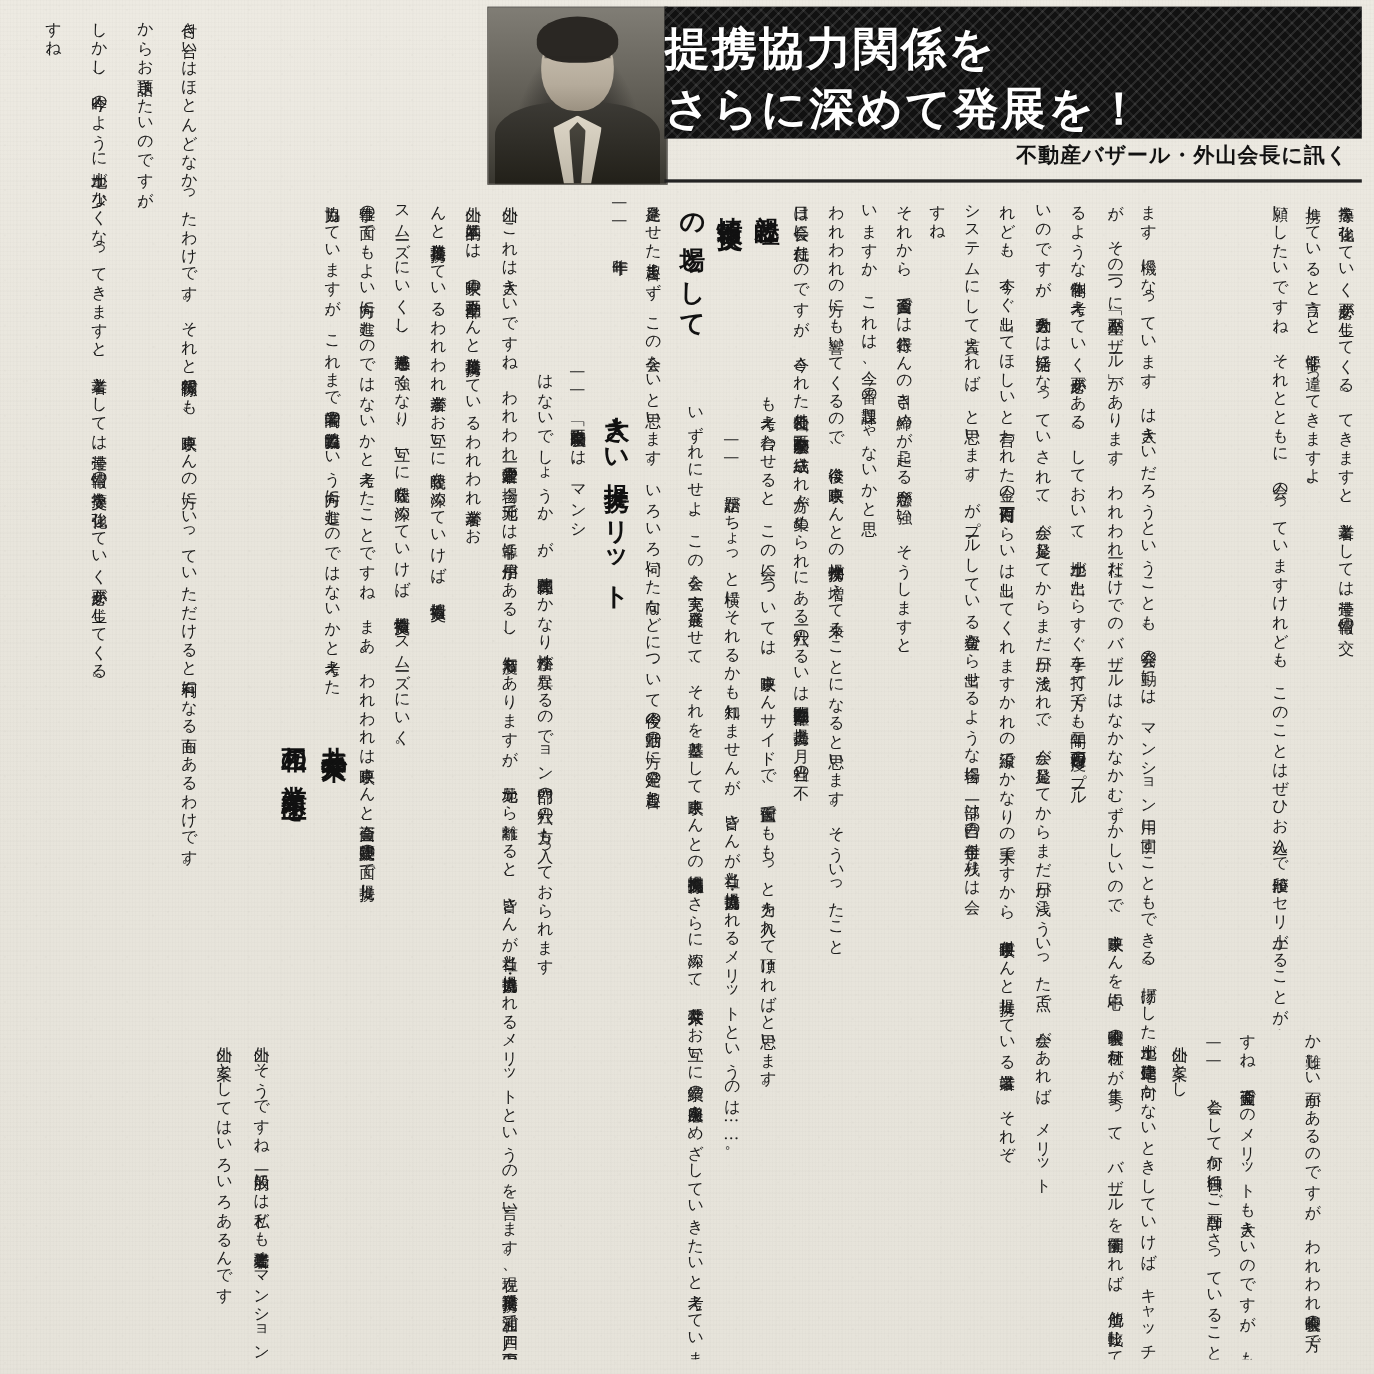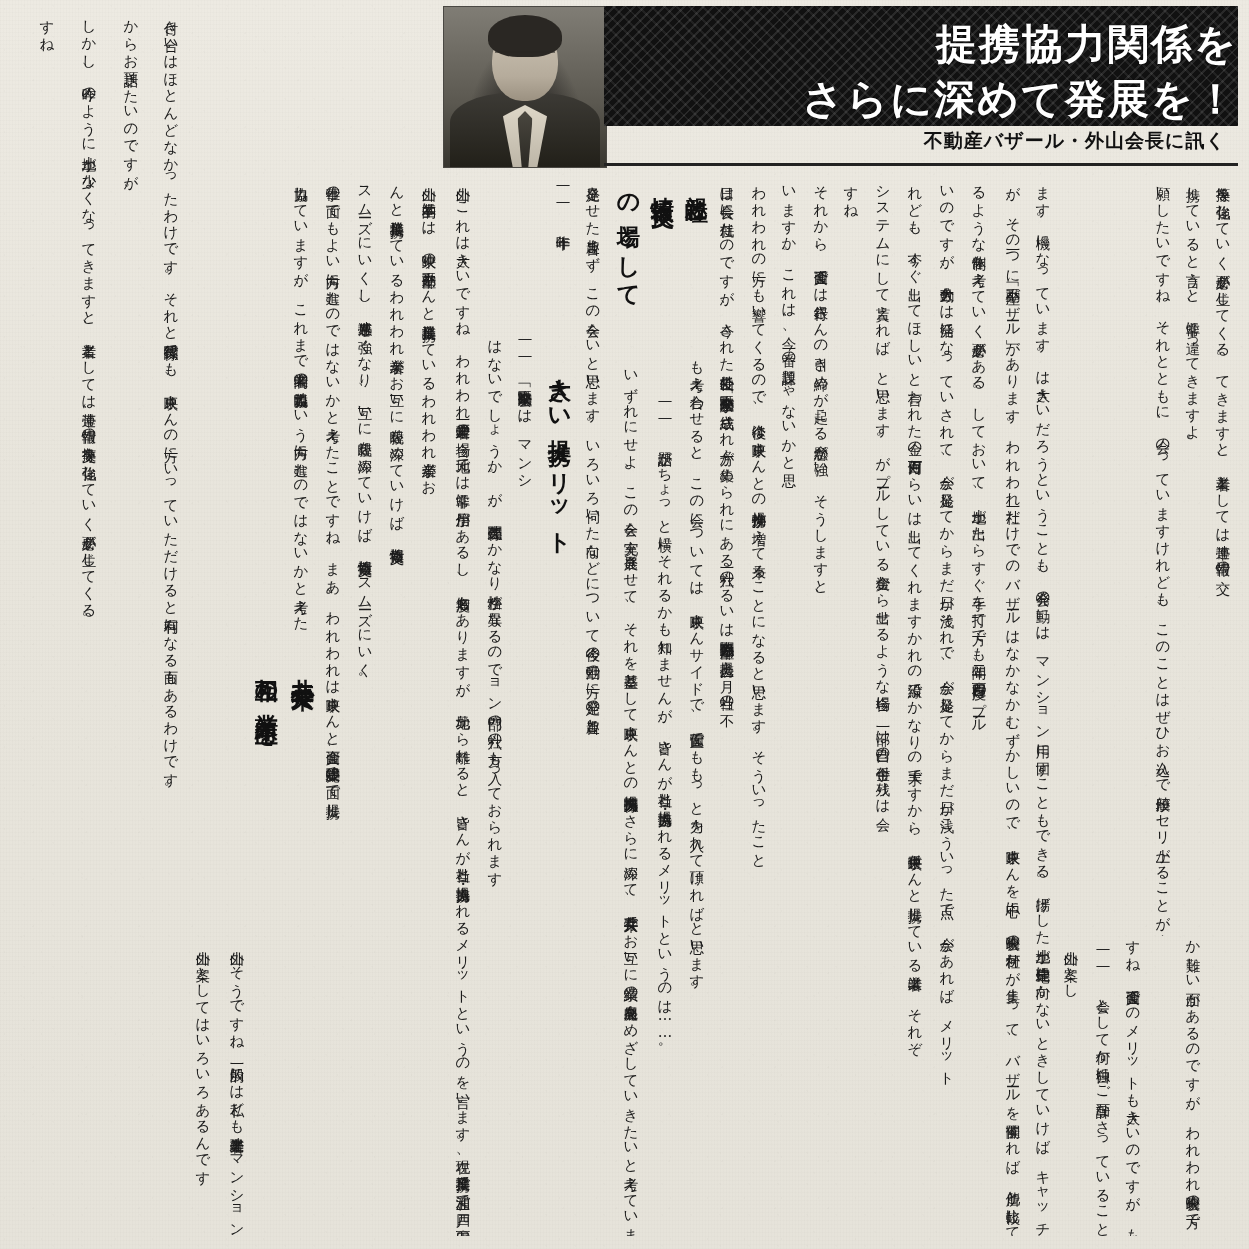--- a/index.html
+++ b/index.html
@@ -43,24 +43,24 @@
     background-image:
       repeating-linear-gradient(135deg, rgba(255,255,255,.10) 0 2px, rgba(255,255,255,0) 2px 7px),
       repeating-linear-gradient(45deg, rgba(255,255,255,.07) 0 2px, rgba(255,255,255,0) 2px 9px);
   }
   .headline-text{
     position:relative;
     color:#fff;
     font-weight:bold;
     font-family:"DejaVu Serif", serif;
     letter-spacing:2px;
-    text-align:right;
+    text-align:left;
   }
   .hl1{font-size:41px;line-height:1;padding-top:18px;text-shadow:0 0 2px #000;}
-  .hl2{font-size:41px;line-height:1;padding-top:14px;text-shadow:0 0 2px #000;margin-left:22px;}
+  .hl2{font-size:41px;line-height:1;padding-top:14px;text-shadow:0 0 2px #000;}
 
   .subhead{
     position:absolute;left:604px;top:128px;width:634px;
     text-align:right;
     font-size:19px;font-weight:bold;letter-spacing:1px;
     color:#111;
     padding-right:12px;
     box-sizing:border-box;
   }
   .rule{

